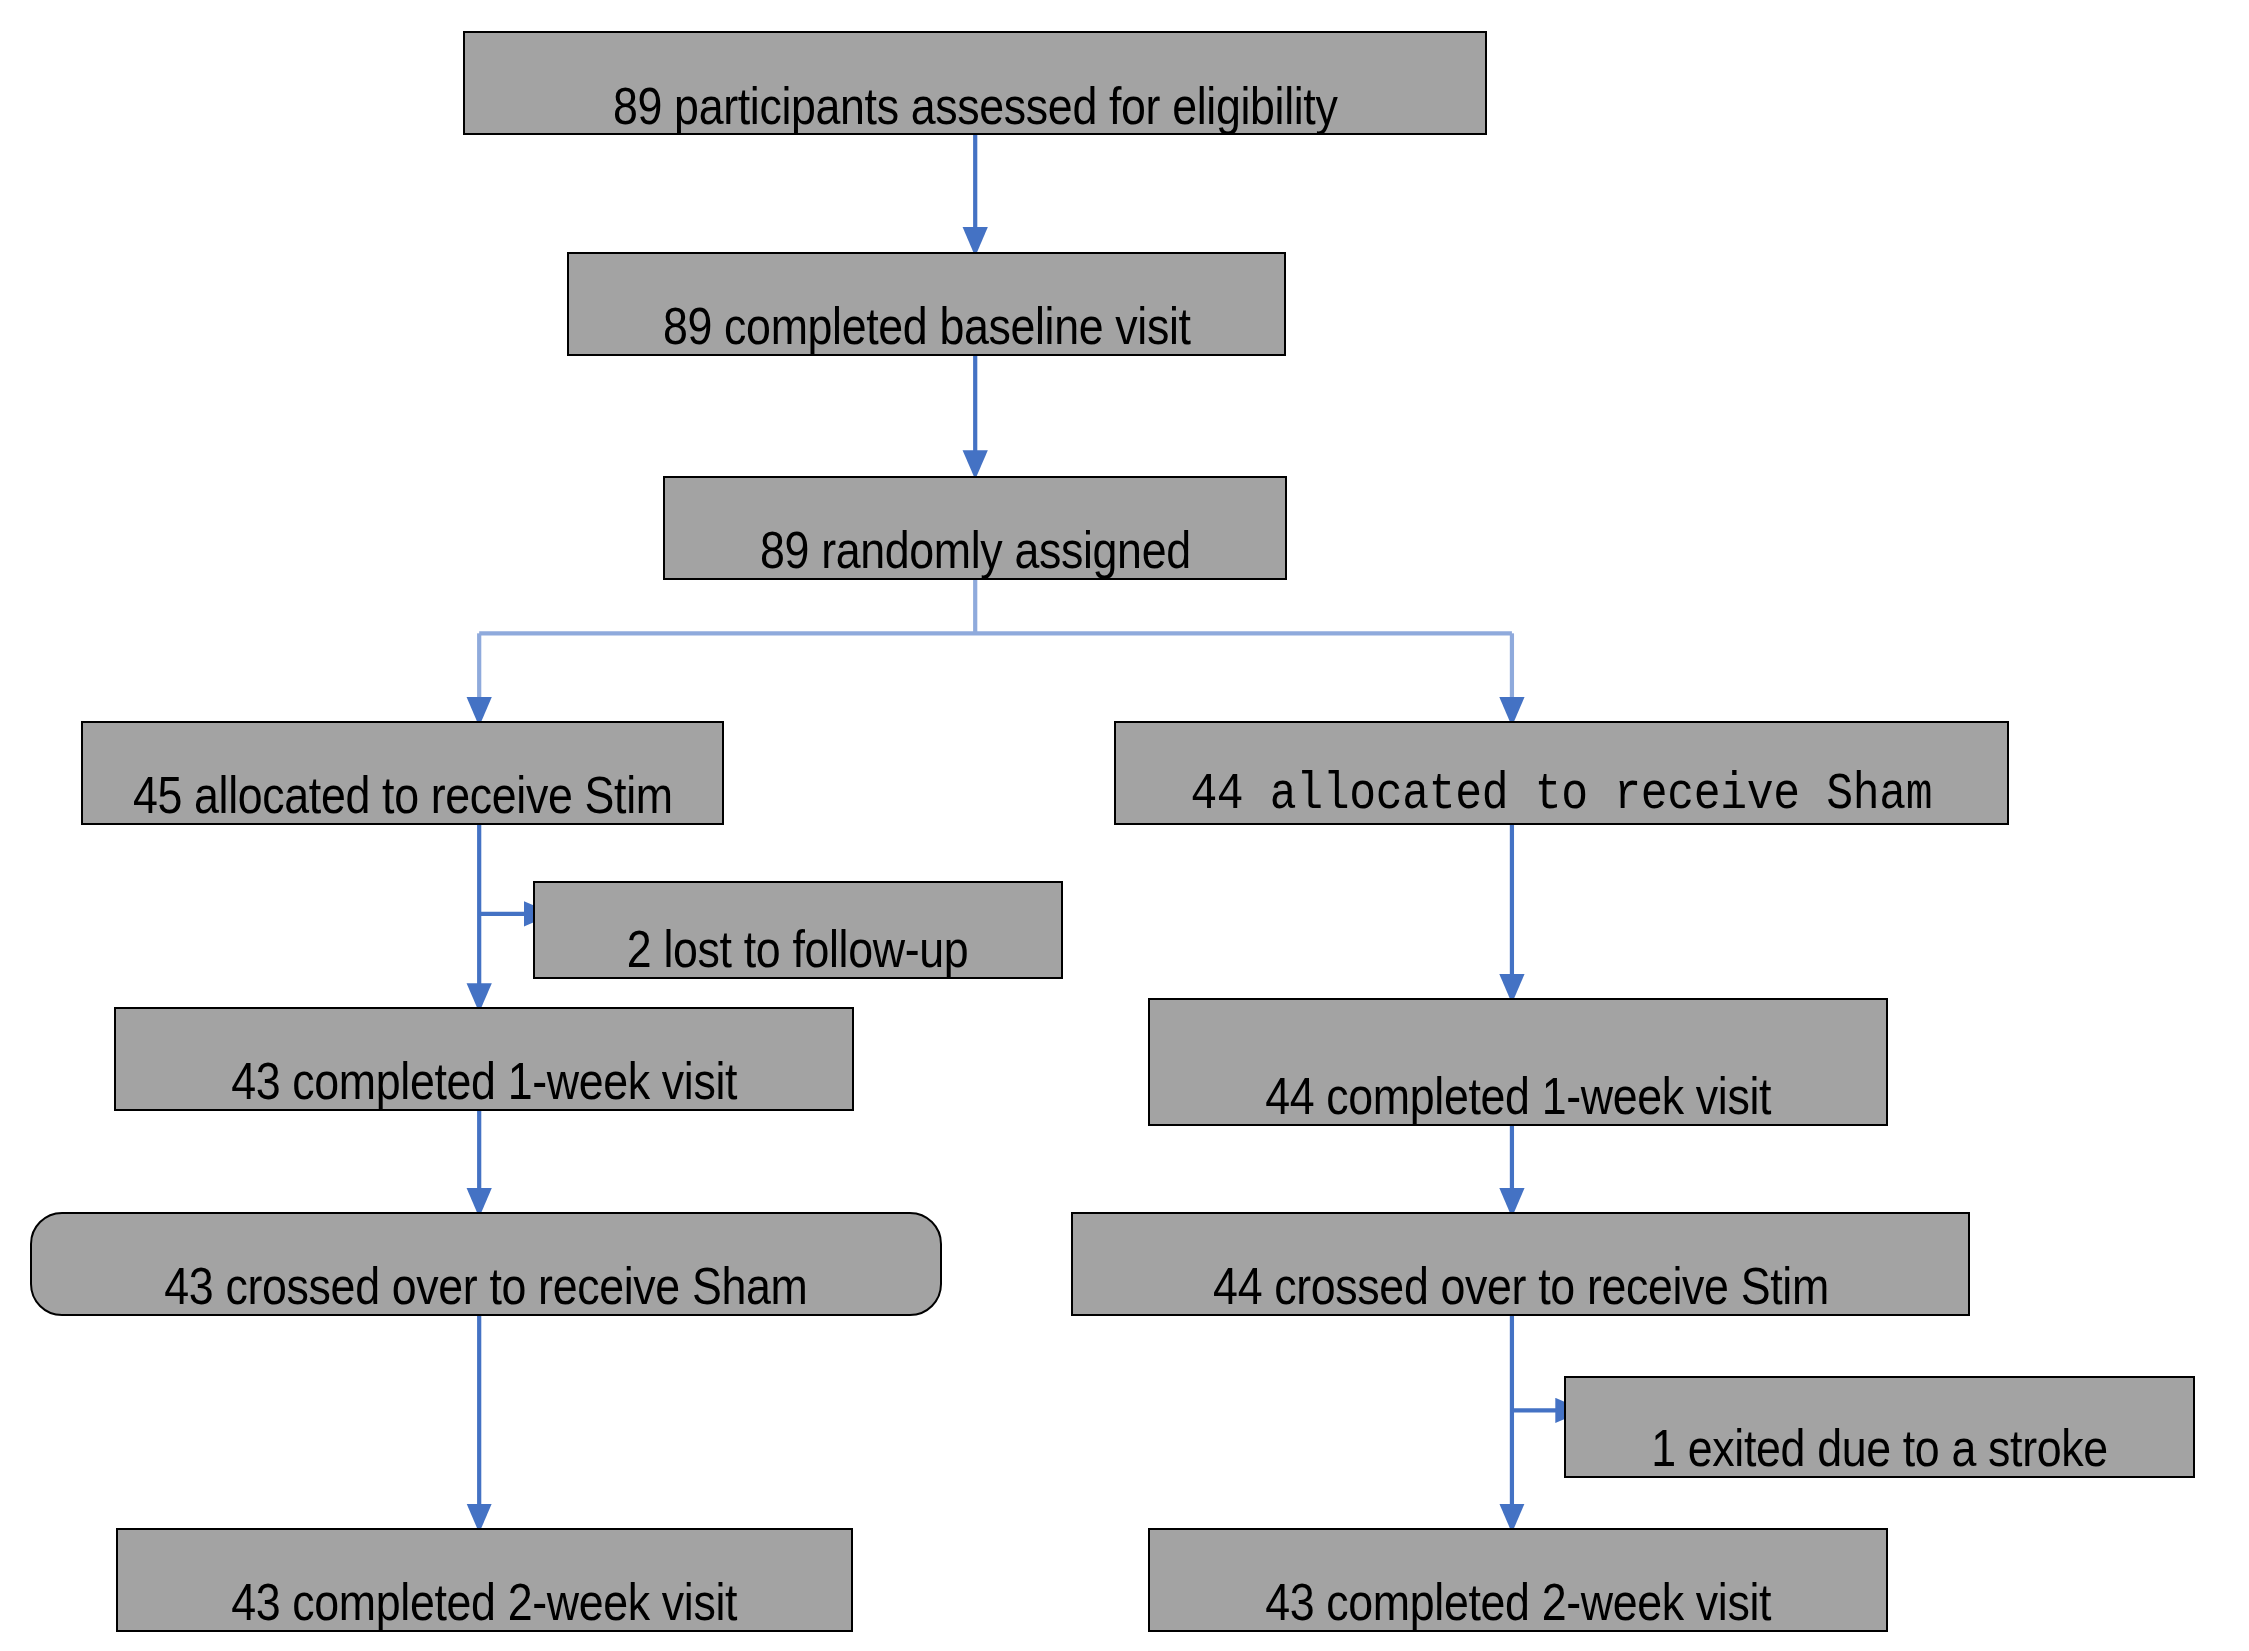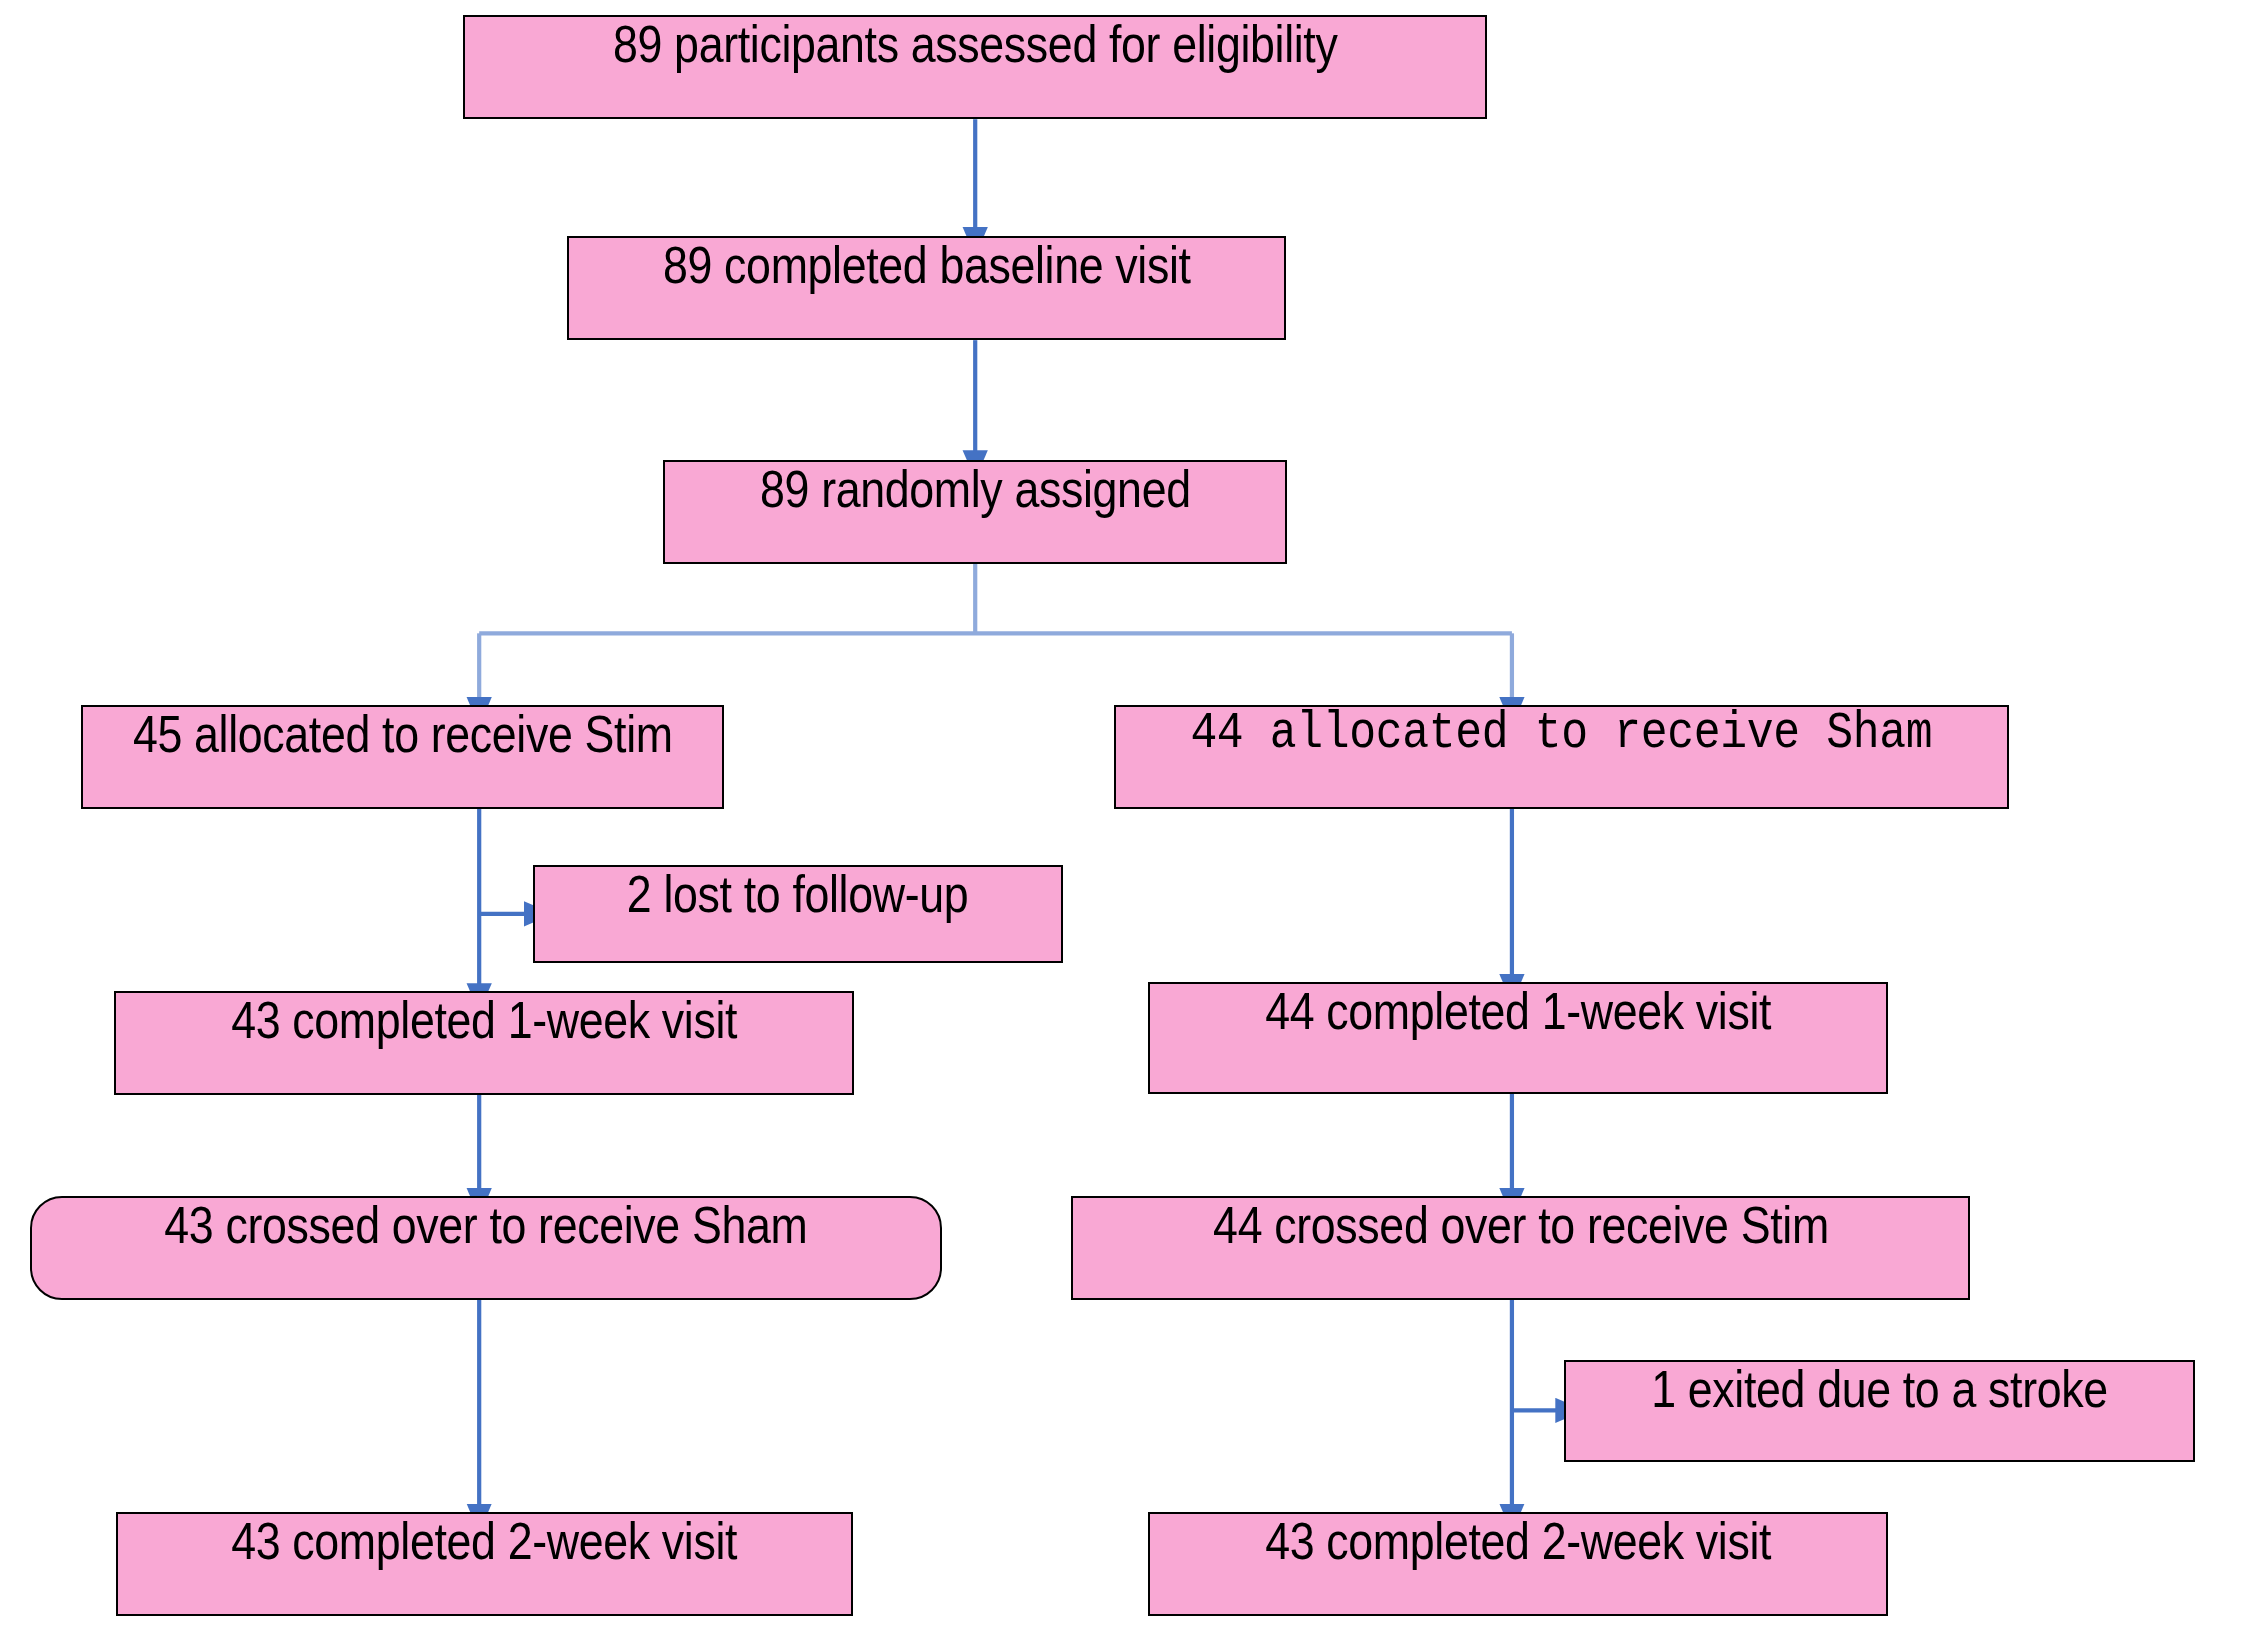--- a/index.html
+++ b/index.html
@@ -19,26 +19,27 @@
     position: absolute;
     left: 0;
     top: 0;
     width: 2250px;
     height: 1651px;
     pointer-events: none;
   }
   .node {
     position: absolute;
     box-sizing: border-box;
-    background: #f9a8d4;
+    background: #a3a3a3;
     border: 2.8px solid #000000;
     display: flex;
-    align-items: flex-start;
+    align-items: flex-end;
     justify-content: center;
     z-index: 2;
+    margin-top: 16px;
   }
   .node .label {
     font-size: 52px;
     line-height: 1.05;
     color: #000000;
     white-space: nowrap;
     letter-spacing: -0.4px;
     transform: scaleX(0.86);
     transform-origin: center center;
     font-weight: 400;
@@ -100,21 +101,21 @@
   </div>
 
   <div class="node" style="left:533px; top:865px; width:530px; height:98px;">
     <span class="label">2 lost to follow-up</span>
   </div>
 
   <div class="node" style="left:114px; top:991px; width:740px; height:104px;">
     <span class="label">43 completed 1-week visit</span>
   </div>
 
-  <div class="node" style="left:1148px; top:982px; width:740px; height:112px;">
+  <div class="node" style="left:1148px; top:982px; width:740px; height:128px;">
     <span class="label">44 completed 1-week visit</span>
   </div>
 
   <div class="node" style="left:29.5px; top:1196px; width:912px; height:104px;border-radius:32px;">
     <span class="label">43 crossed over to receive Sham</span>
   </div>
 
   <div class="node" style="left:1071px; top:1196px; width:899px; height:104px;">
     <span class="label">44 crossed over to receive Stim</span>
   </div>

